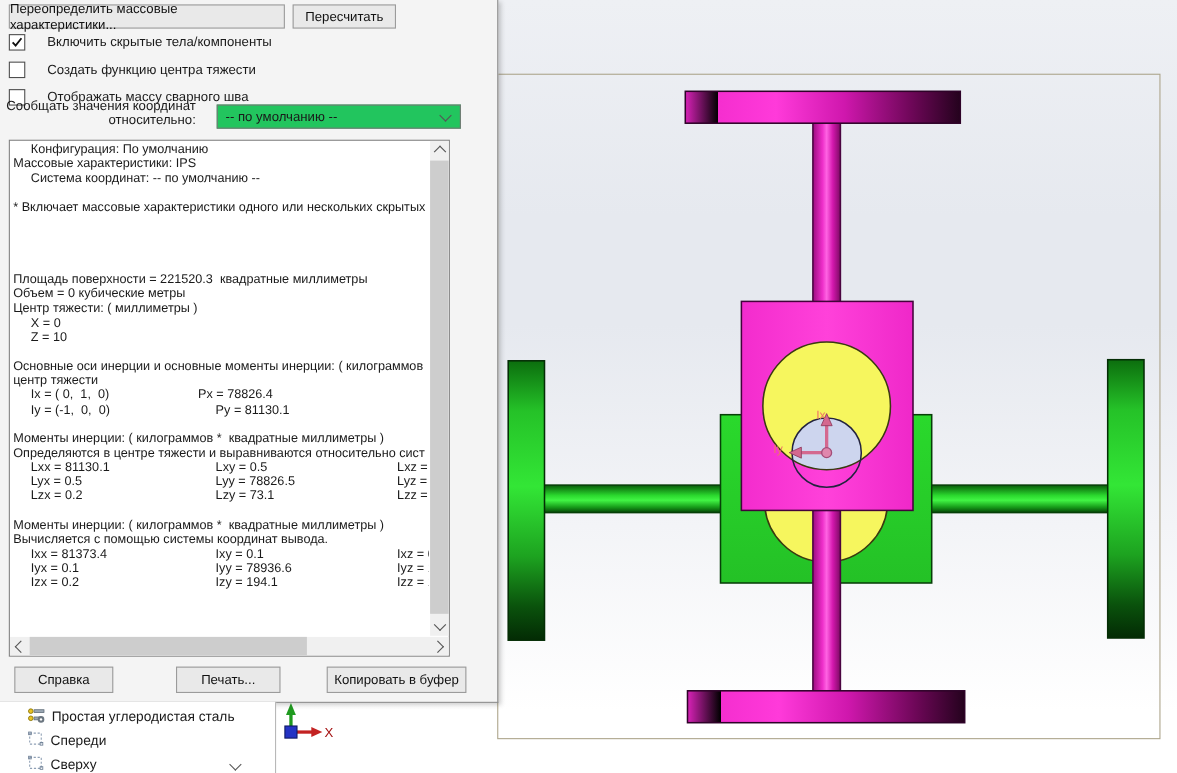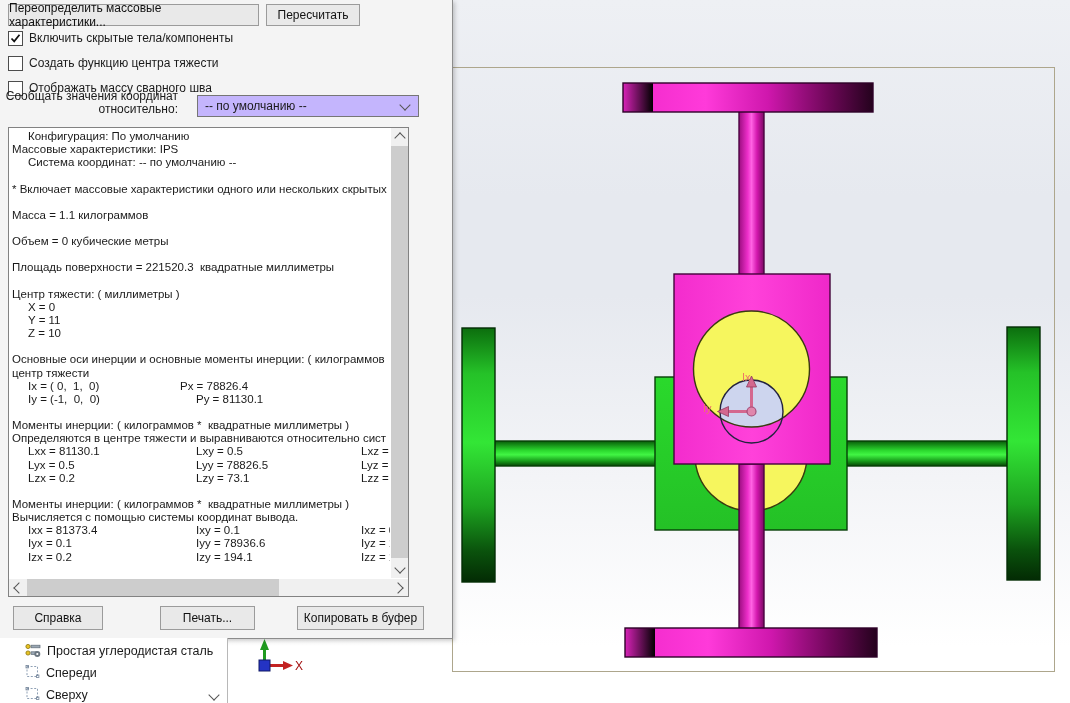--- a/index.html
+++ b/index.html
@@ -11,47 +11,47 @@
     background:linear-gradient(180deg,#eef0f4 0%,#e6e9ef 28%,#e6e9ef 42%,#f3f4f7 68%,#ffffff 92%);}
   .sheet{position:absolute;left:452px;top:67px;width:601px;height:603px;
          border:1px solid #ada68c;}
   svg.model{position:absolute;left:0;top:0;}
   
   .dialog{position:absolute;left:0;top:0;width:452px;height:638px;background:#f4f4f4;
           border-right:1px solid #8c8c8c;border-bottom:1px solid #8c8c8c;
           box-shadow:2px 2px 4px rgba(60,60,60,.25);}
   .btn{position:absolute;background:#e9e9e9;border:1px solid #9b9b9b;font-size:12px;
        display:flex;align-items:center;justify-content:center;color:#111;cursor:default;}
-  .cbrow{position:absolute;left:8px;display:flex;align-items:center;gap:6px;height:14px;font-size:12px;}
+  .cbrow{position:absolute;left:8px;display:flex;align-items:center;gap:20px;height:14px;font-size:12px;}
   .cbox{width:13px;height:13px;background:#fff;border:1px solid #4d4d4d;flex:0 0 auto;
         display:flex;align-items:center;justify-content:center;}
   .coordlabel{position:absolute;left:0;top:90px;width:178px;text-align:right;
               font-size:12px;line-height:13px;}
-  .dropdown{position:absolute;left:197px;top:95px;width:220px;height:20px;background:#c4b5fd;
+  .dropdown{position:absolute;left:197px;top:95px;width:220px;height:20px;background:#22c55e;
             border:1px solid #767676;font-size:12px;display:flex;align-items:center;}
   .dropdown .val{padding-left:7px;flex:1;}
   .chev{width:7px;height:7px;border-left:1.6px solid #555;border-bottom:1.6px solid #555;display:inline-block;}
   .chev.down{transform:rotate(-45deg);}
   .chev.up{transform:rotate(135deg);}
   .chev.left{transform:rotate(45deg);}
   .chev.right{transform:rotate(-135deg);}
   .results{position:absolute;left:8px;top:127px;width:399px;height:468px;background:#fff;
            border:1px solid #828282;overflow:hidden;}
   .res-text{position:absolute;left:0;top:2px;width:381px;height:448px;overflow:hidden;
             font-size:11.5px;}
   .res-line{position:relative;height:13.15px;white-space:pre;}
   .res-line span{position:absolute;top:0;}
   .vscroll{position:absolute;right:0;top:0;width:17px;height:450px;background:#f0f0f0;}
   .vscroll .thumb{position:absolute;left:0;top:18px;width:17px;height:412px;background:#cdcdcd;}
   .hscroll{position:absolute;left:0;bottom:0;width:399px;height:17px;background:#f0f0f0;}
   .hscroll .thumb{position:absolute;left:18px;top:0;width:252px;height:17px;background:#cdcdcd;}
   .sc-arrow{position:absolute;display:flex;align-items:center;justify-content:center;width:17px;height:17px;}
   
   .treepanel{position:absolute;left:0;top:638px;width:227px;height:65px;background:#fff;
-             border-right:1px solid #b8b8b8;}
+             border-right:1px solid #b8b8b8;padding-left:23px;}
   .tree-item{position:absolute;left:25px;height:18px;display:flex;align-items:center;gap:6px;
              font-size:12.5px;white-space:nowrap;}
   .tree-scroll{position:absolute;left:205px;top:50px;width:17px;height:14px;
                display:flex;align-items:center;justify-content:center;}
 </style>
 </head>
 <body>
 
 <div class="viewport"></div>
 <div class="sheet"></div>
@@ -175,29 +175,27 @@
   </div>
 
   <div class="results">
     <div class="res-text" id="res-text">
         <div class="res-line"><span style="left: 19px;">Конфигурация: По умолчанию</span></div>
         <div class="res-line"><span style="left: 3px;">Массовые характеристики: IPS</span></div>
         <div class="res-line"><span style="left: 19px;">Система координат: -- по умолчанию --</span></div>
         <div class="res-line"></div>
         <div class="res-line"><span style="left: 3px;">* Включает массовые характеристики одного или нескольких скрытых</span></div>
         <div class="res-line"></div>
-        <div class="res-line"><span style="left: 3px;">Масса = 1.1 килограммов</span></div>
-        <div class="res-line"></div>
-        <div class="res-line"><span style="left: 3px;">Объем = 0 кубические метры</span></div>
+        <div class="res-line"></div>
+        <div class="res-line"><span style="left: 3px; margin-top: 39px;">Объем = 0 кубические метры</span></div>
         <div class="res-line"></div>
         <div class="res-line"><span style="left: 3px;">Площадь поверхности = 221520.3  квадратные миллиметры</span></div>
         <div class="res-line"></div>
         <div class="res-line"><span style="left: 3px;">Центр тяжести: ( миллиметры )</span></div>
         <div class="res-line"><span style="left: 19px;">X = 0</span></div>
-        <div class="res-line"><span style="left: 19px;">Y = 11</span></div>
         <div class="res-line"><span style="left: 19px;">Z = 10</span></div>
         <div class="res-line"></div>
         <div class="res-line"><span style="left: 3px;">Основные оси инерции и основные моменты инерции: ( килограммов</span></div>
         <div class="res-line"><span style="left: 3px;">центр тяжести</span></div>
         <div class="res-line"><span style="left: 19px;">Ix = ( 0,  1,  0)</span><span style="left: 171px;">Px = 78826.4</span></div>
         <div class="res-line"><span style="left: 19px;">Iy = (-1,  0,  0)</span><span style="left: 187px;">Py = 81130.1</span></div>
         <div class="res-line"></div>
         <div class="res-line"><span style="left: 3px;">Моменты инерции: ( килограммов *  квадратные миллиметры )</span></div>
         <div class="res-line"><span style="left: 3px;">Определяются в центре тяжести и выравниваются относительно сист</span></div>
         <div class="res-line"><span style="left: 19px;">Lxx = 81130.1</span><span style="left: 187px;">Lxy = 0.5</span><span style="left: 352px;">Lxz = 0.2</span></div>

